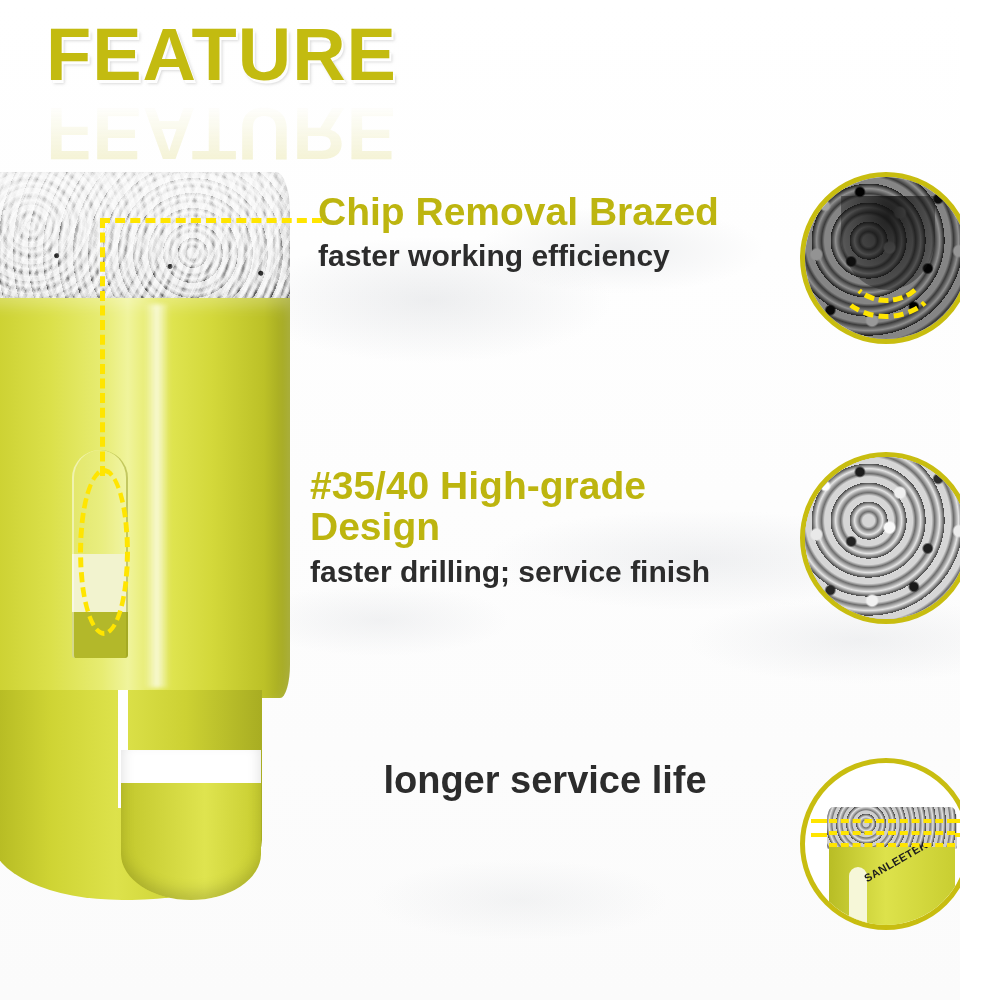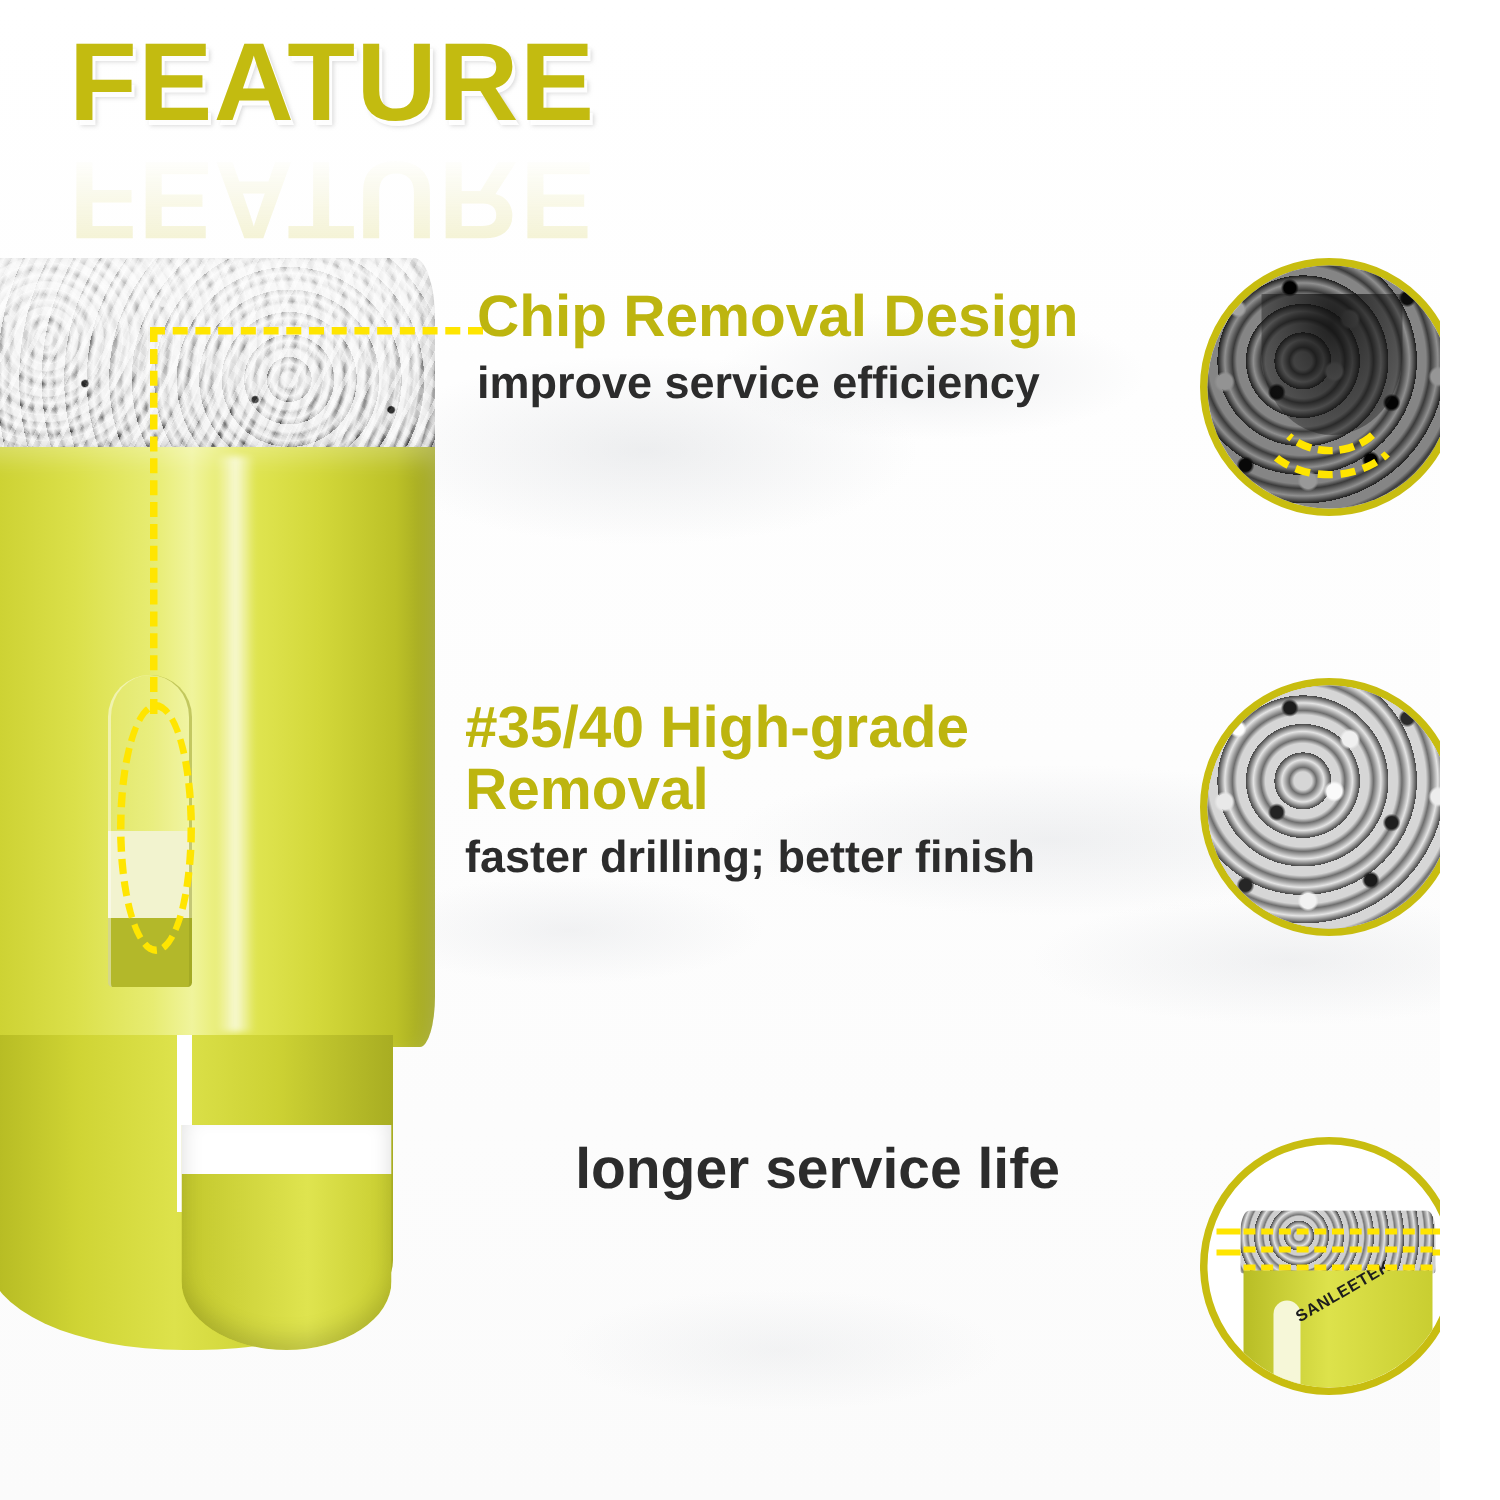--- a/index.html
+++ b/index.html
@@ -283,28 +283,28 @@
     <div class="shank-notch"></div>
     <div class="shank-cut"></div>
 
   </div>
 
   <div class="dash-h" style="left:100px; top:218px; width:222px;"></div>
   <div class="dash-v" style="left:100px; top:218px; height:258px;"></div>
   <div class="dash-oval" style="left:78px; top:468px; width:52px; height:168px;"></div>
 
   <div class="feature" id="feature-1">
-    <div class="f-head">Chip Removal Design</div>
-    <div class="f-sub">improve service efficiency</div>
+    <div class="f-head">Chip Removal Brazed</div>
+    <div class="f-sub">faster working efficiency</div>
   </div>
 
   <div class="feature" id="feature-2">
     <div class="f-head">#35/40 High-grade</div>
-    <div class="f-head">Removal</div>
-    <div class="f-sub">faster drilling; better finish</div>
+    <div class="f-head">Design</div>
+    <div class="f-sub">faster drilling; service finish</div>
   </div>
 
   <div class="feature" id="feature-3">
     <div class="f-sub">longer service life</div>
   </div>
 
   <div class="inset" id="inset-1">
     <div class="grit dark"></div>
     <div class="notch-shade"></div>
     <div class="arc" id="arc-a"></div>

